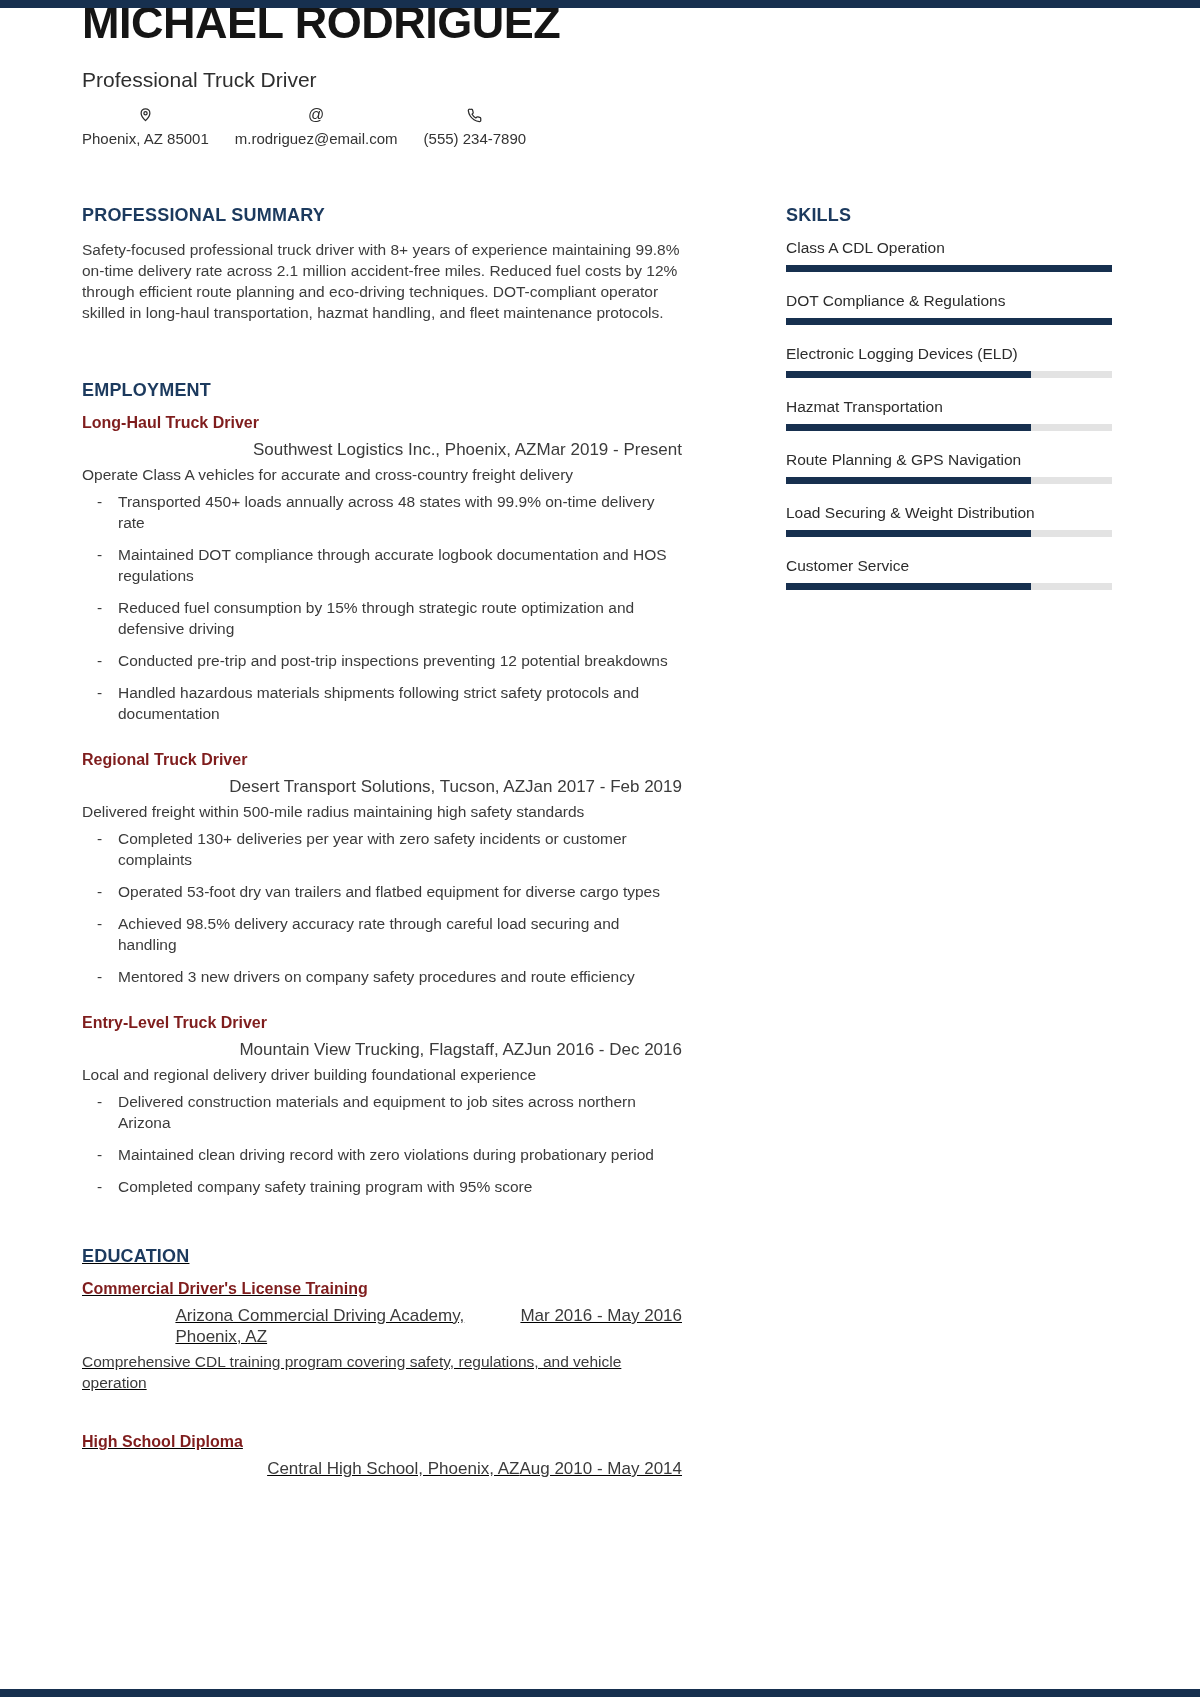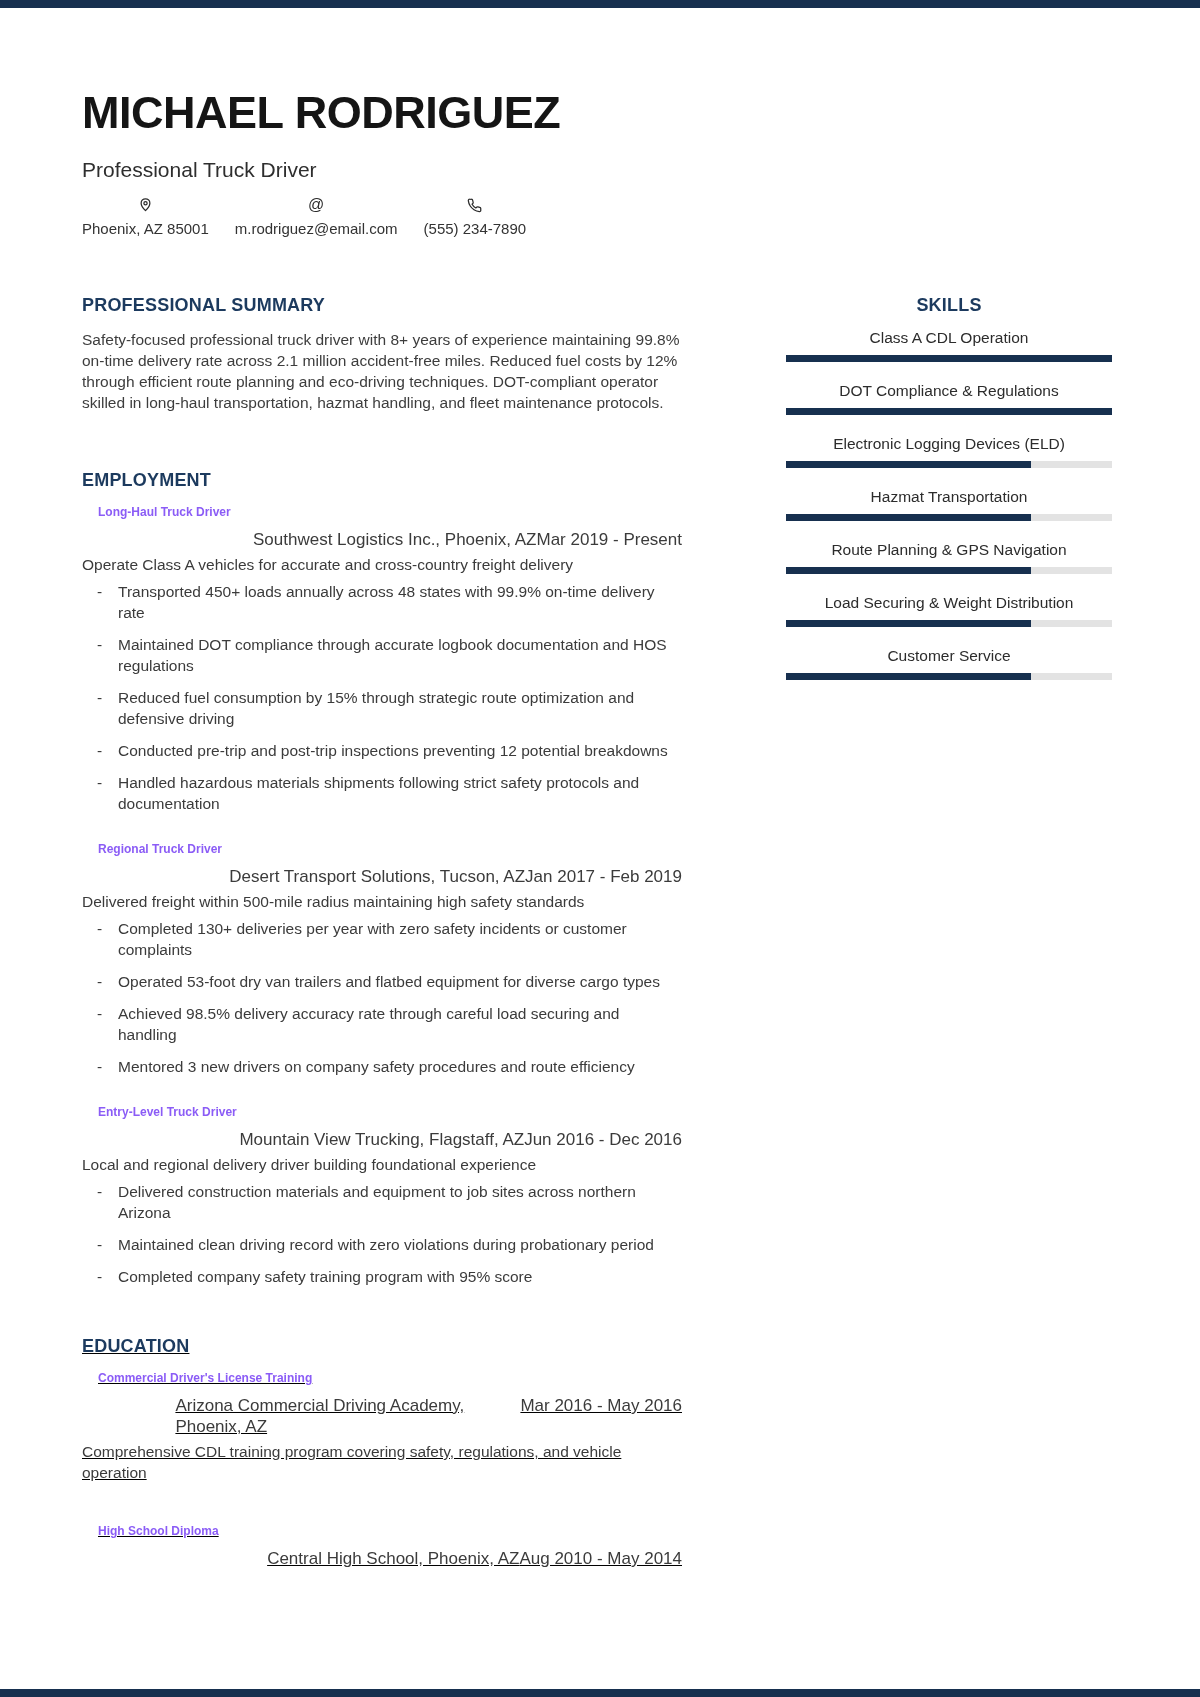--- a/index.html
+++ b/index.html
@@ -10,46 +10,46 @@
     font-family: "Liberation Sans", sans-serif;
     -webkit-font-smoothing: antialiased;
   }
   .accent-bar { position: absolute; left: 0; width: 100%; height: 8px; background: #17304f; }
   .accent-bar.top { top: 0; }
   .accent-bar.bottom { bottom: 0; }
 
   .content { padding: 0 88px 0 82px; }
 
   
-  .header { padding-top: 90px; }
+  .header { }
   .name {
     margin: 0 0 24px 0; font-size: 45px; font-weight: 700;
     letter-spacing: -0.5px; color: #151515; line-height: 1;
   }
   .role-subtitle { margin: 0 0 17px 0; font-size: 21px; font-weight: 400; color: #2e2e2e; line-height: 1; }
   .contact-row { display: flex; align-items: center; gap: 26px; font-size: 15px; color: #333333; }
   .contact-item { display: flex; align-items: center; gap: 7px; flex-direction: column; }
   .contact-item svg { display: block; }
   .at-glyph { font-size: 16px; color: #2b2b2b; line-height: 1; }
 
   
   .columns { display: flex; margin-top: 59px; }
   .col-left { width: 600px; }
-  .col-right { margin-left: auto; width: 326px; text-align: center; }
+  .col-right { margin-left: auto; width: 326px; }
 
   h2.section-heading {
     margin: 0 0 15px 0; font-size: 18px; font-weight: 700;
     color: #1c3a5e; letter-spacing: 0.2px; line-height: 1;
   }
 
   .summary-text { margin: 0; font-size: 15.5px; line-height: 21px; color: #3d3d3d; }
 
   .section-employment { margin-top: 58px; }
   .job + .job { margin-top: 27px; }
-  .job-title, .edu-title { margin: 0 0 8px 16px; font-size: 12px; font-weight: 600; color: #8b5cf6; line-height: 17px; }
+  .job-title, .edu-title { margin: 0 0 8px 0; font-size: 16px; font-weight: 600; color: #7f1d1d; line-height: 17px; }
   .meta-row { display: flex; justify-content: flex-end; align-items: flex-start; margin: 0 0 4px 0; font-size: 17px; color: #3b3b3b; line-height: 21px; }
   .meta-org { max-width: 345px; }
   .meta-dates { white-space: nowrap; text-align: right; }
   .job-desc, .edu-desc { margin: 0; font-size: 15.5px; color: #3b3b3b; line-height: 21px; }
   ul.bullets { list-style: none; margin: 6px 0 0 0; padding: 0 0 0 15px; }
   li.bullet { display: flex; font-size: 15.5px; line-height: 21px; color: #3b3b3b; margin-bottom: 11px; }
   li.bullet:last-child { margin-bottom: 0; }
   .bullet-dash { width: 21px; flex: 0 0 21px; }
   .bullet-text { flex: 1; }
 

